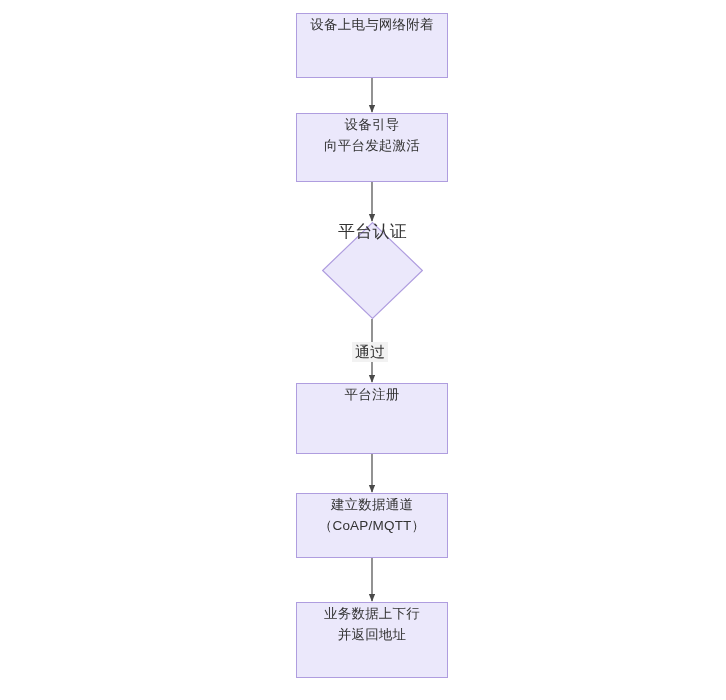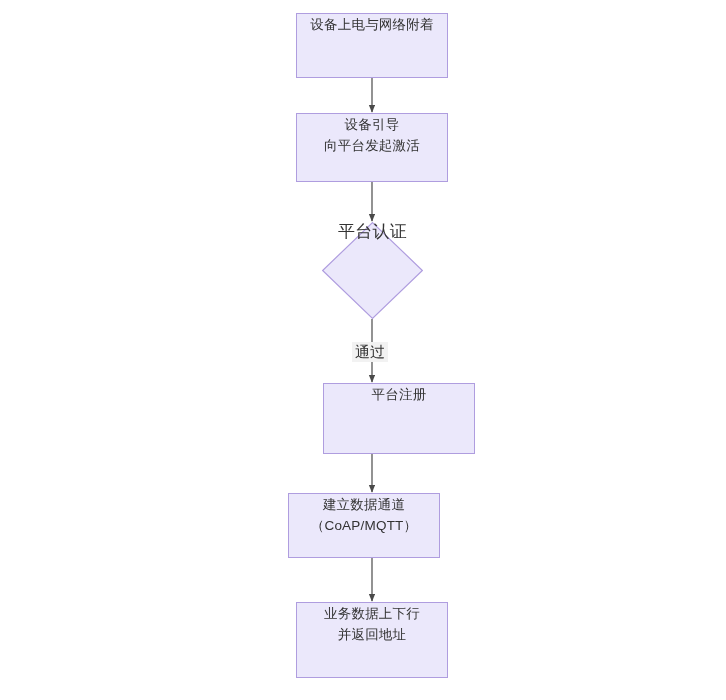--- a/index.html
+++ b/index.html
@@ -124,25 +124,25 @@
     <svg class="diamond-shape" viewBox="0 0 101 97" preserveAspectRatio="none" xmlns="http://www.w3.org/2000/svg">
       <polygon points="50.5,0.6 100.4,48.5 50.5,96.4 0.6,48.5" fill="#ebe8fb" stroke="#af9ddf" stroke-width="1.2"></polygon>
     </svg>
     <span class="diamond-label">平台认证</span>
   </div>
 
   <div class="edge-label" style="left:352px; top:342px;">
     <span>通过</span>
   </div>
 
-  <div class="node node-rect" style="left:296px; top:383px; width:152px; height:71px;margin-left:27px;">
+  <div class="node node-rect" style="left:296px; top:383px; width:152px; height:71px;">
     <span class="node-line">平台注册</span>
   </div>
 
-  <div class="node node-rect" style="left:288px; top:493px; width:152px; height:65px;">
+  <div class="node node-rect" style="left:296px; top:493px; width:152px; height:65px;">
     <span class="node-line">建立数据通道</span>
     <span class="node-line">（CoAP/MQTT）</span>
   </div>
 
   <div class="node node-rect" style="left:296px; top:602px; width:152px; height:76px;">
     <span class="node-line">业务数据上下行</span>
     <span class="node-line">并返回地址</span>
   </div>
 
 </div>

